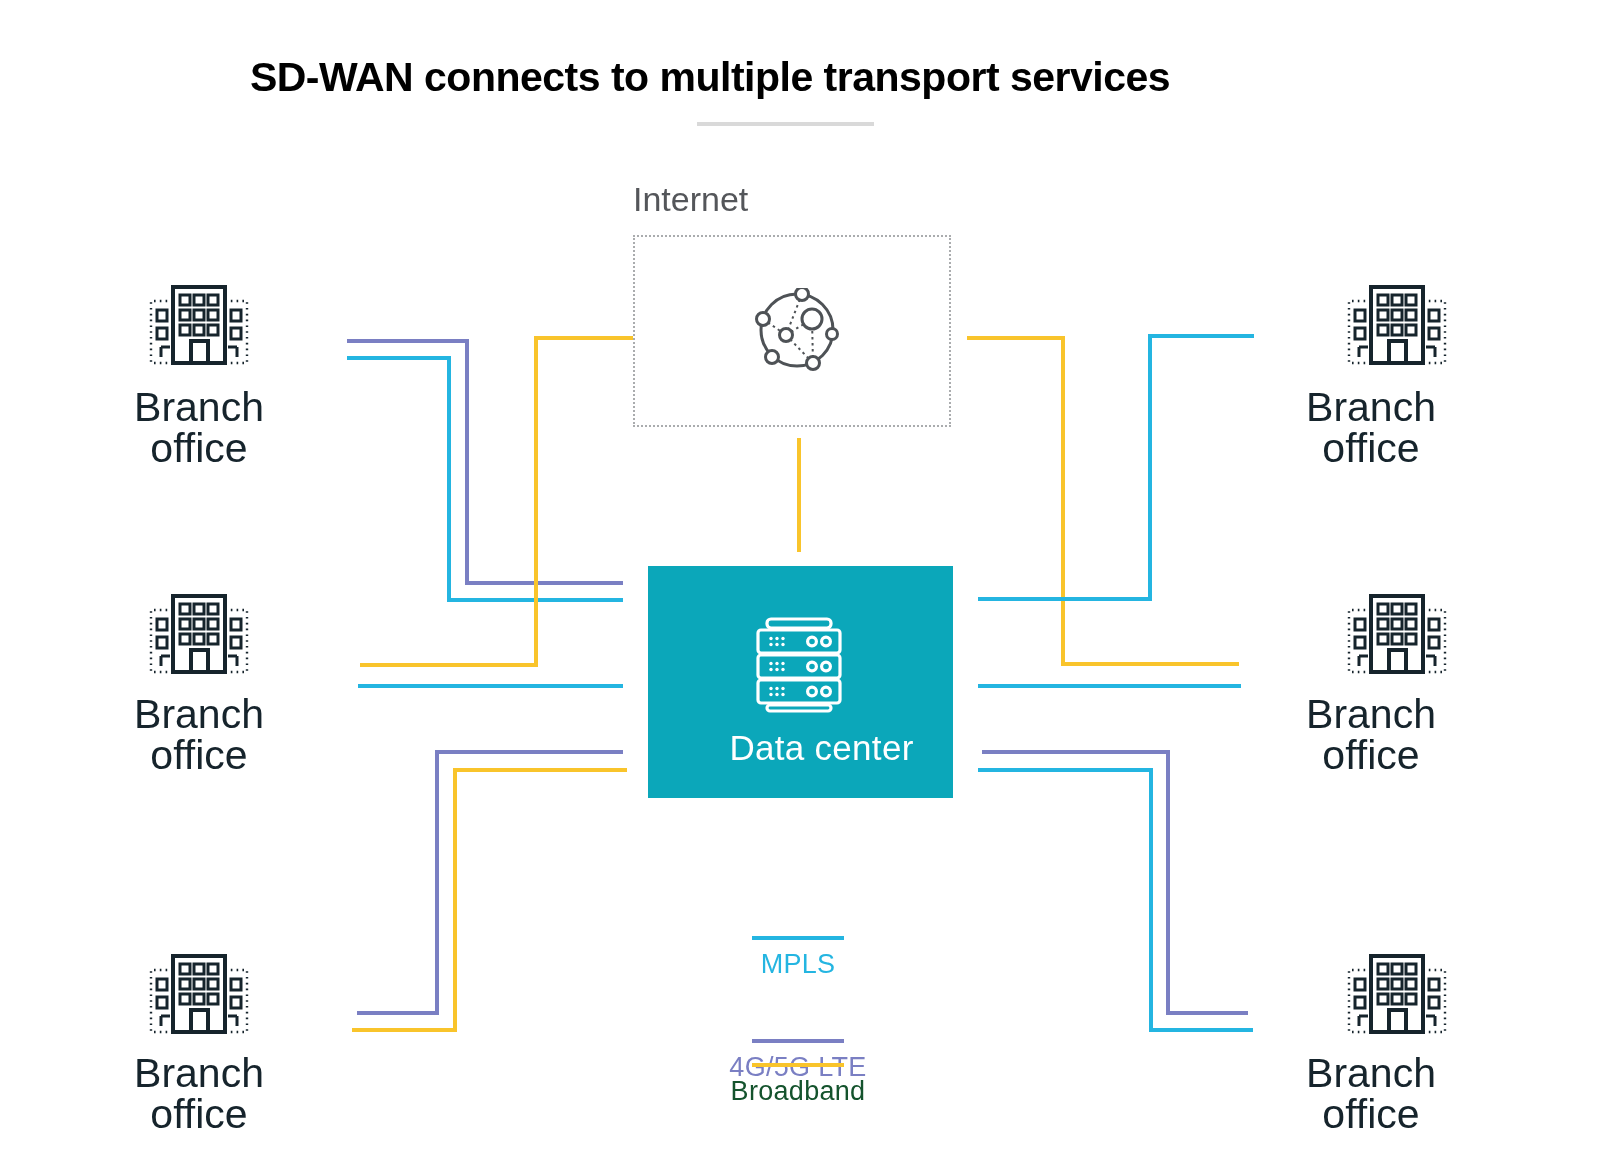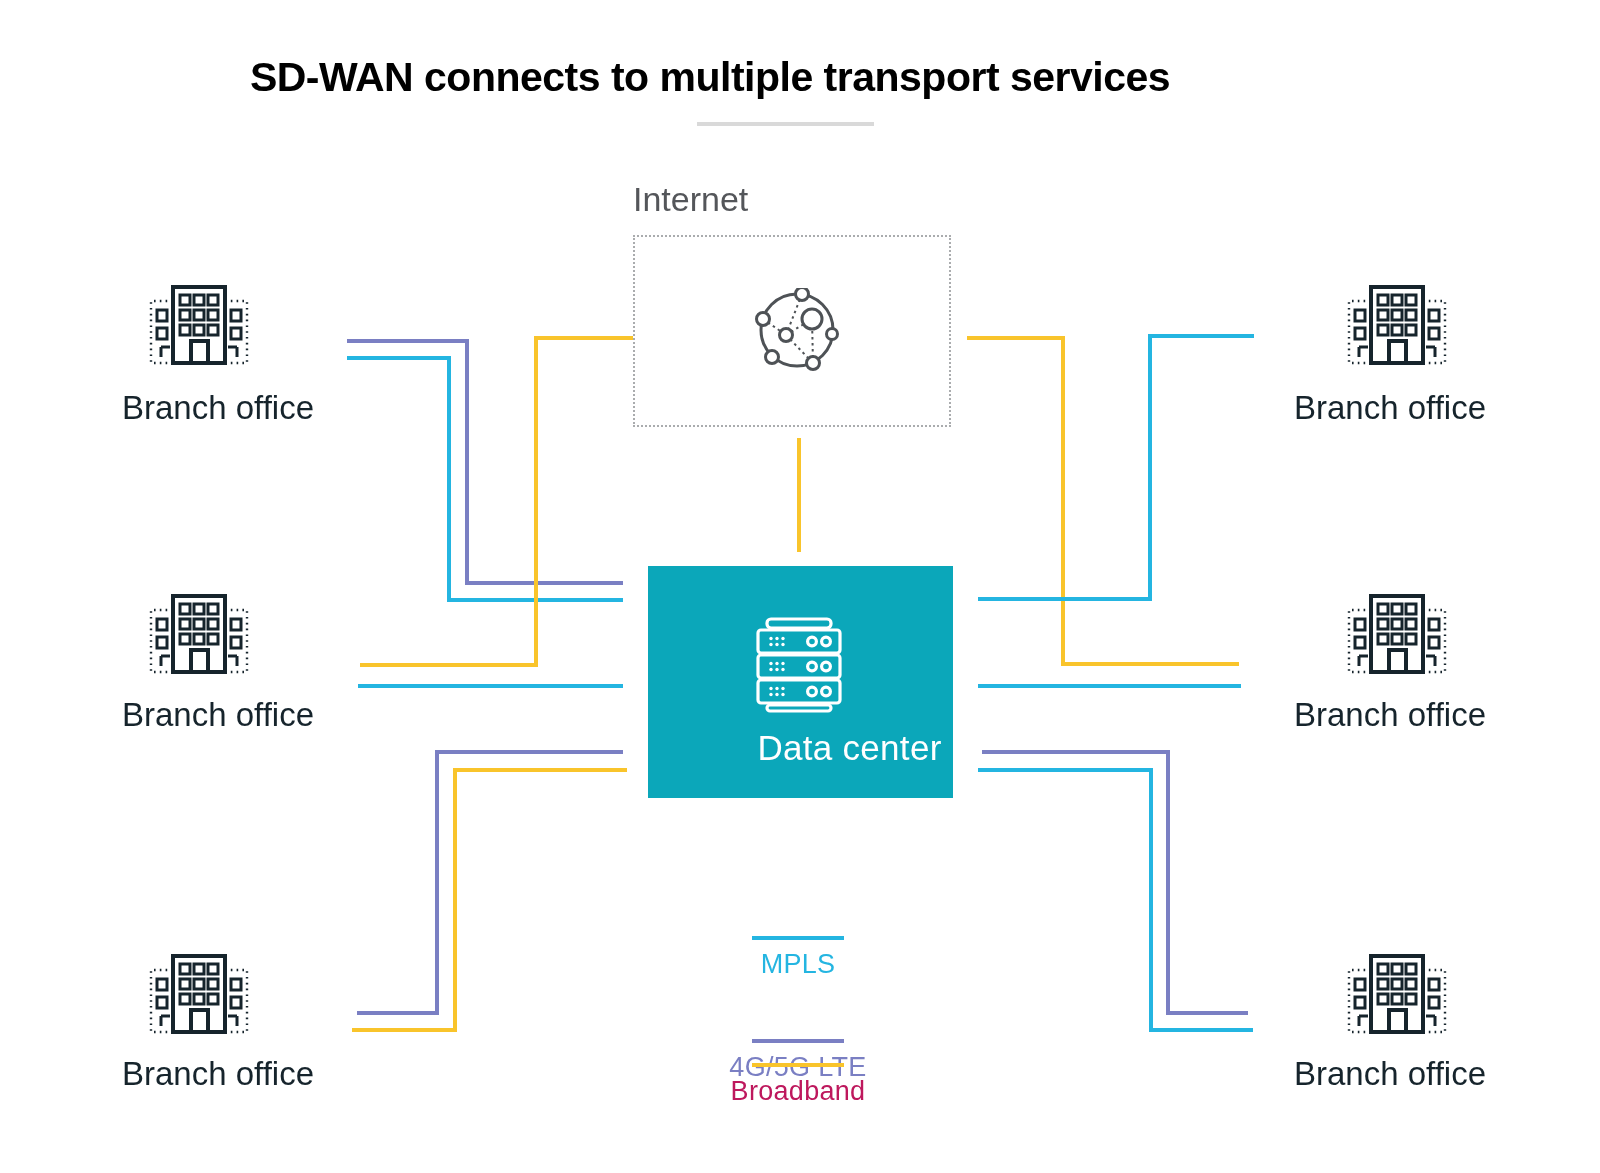--- a/index.html
+++ b/index.html
@@ -17,25 +17,25 @@
   
   #internet-label{top:178px;left:633px;width:318px;text-align:left;
     font-size:34px;color:#54565a;line-height:42px;}
   #internet-box{top:235px;left:633px;width:318px;height:192px;
     border:2px dotted #aaacae;background:#ffffff;box-sizing:border-box;}
   #globe-icon{top:288px;left:755px;}
   
   #data-center-box{top:566px;left:648px;width:305px;height:232px;background:#0ba7ba;}
   #server-icon{top:617px;left:755px;}
   #data-center-label{top:728px;left:648px;width:347px;text-align:center;
-    font-size:35px;color:#ffffff;letter-spacing:0.3px;padding-left:28px;}
+    font-size:35px;color:#ffffff;letter-spacing:0.3px;}
   
   .branch{width:230px;text-align:center;}
   .branch svg{display:block;margin:0 auto;}
-  .branch .bo-label{display:block;margin-top:0;font-size:33px;color:#16242c;line-height:41px;text-align:right;}
+  .branch .bo-label{display:block;margin-top:0;font-size:41px;color:#16242c;line-height:41px;}
   .branch.right .bo-label{transform:translateX(-26px);}
   #bo-tl{left:84px;top:284px;}  #bo-tl .bo-label{margin-top:21px;}
   #bo-ml{left:84px;top:593px;}  #bo-ml .bo-label{margin-top:19px;}
   #bo-bl{left:84px;top:953px;}  #bo-bl .bo-label{margin-top:18px;}
   #bo-tr{left:1282px;top:284px;} #bo-tr .bo-label{margin-top:21px;}
   #bo-mr{left:1282px;top:593px;} #bo-mr .bo-label{margin-top:19px;}
   #bo-br{left:1282px;top:953px;} #bo-br .bo-label{margin-top:18px;}
   
   .seg{position:absolute;}
   
@@ -213,16 +213,16 @@
   <div class="legend-item" id="legend-1">
     <div class="legend-line" style="background: rgb(36, 181, 225);"></div>
     <div class="legend-label" style="color: rgb(36, 181, 225);">MPLS</div>
   </div>
   <div class="legend-item" id="legend-2">
     <div class="legend-line" style="background: rgb(122, 127, 195);"></div>
     <div class="legend-label" style="color: rgb(122, 127, 195);">4G/5G LTE</div>
   </div>
   <div class="legend-item" id="legend-3">
     <div class="legend-line" style="background: rgb(249, 196, 43);"></div>
-    <div class="legend-label" style="color: #be185d;">Broadband</div>
+    <div class="legend-label" style="color: #14532d;">Broadband</div>
   </div>
 
 </div>
 
 </body></html>

